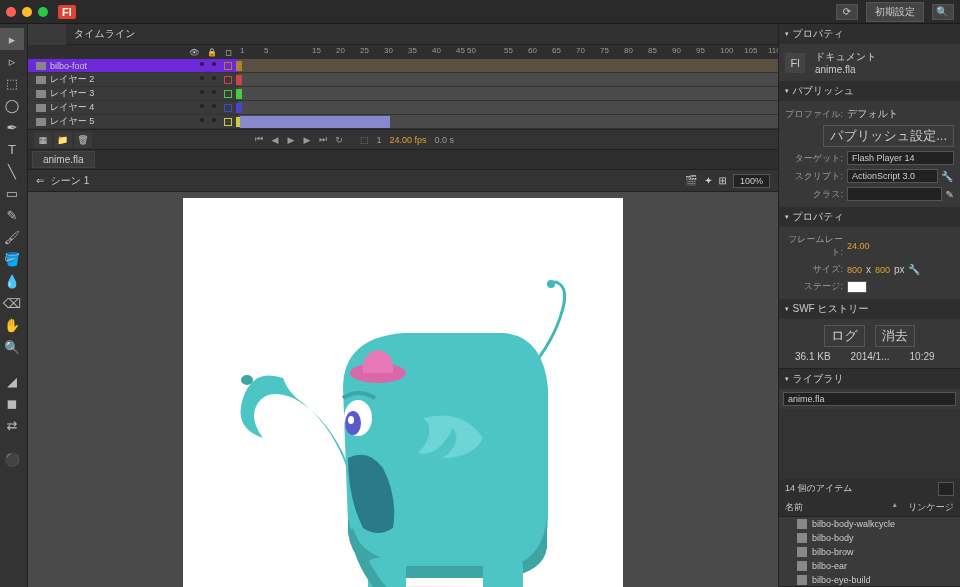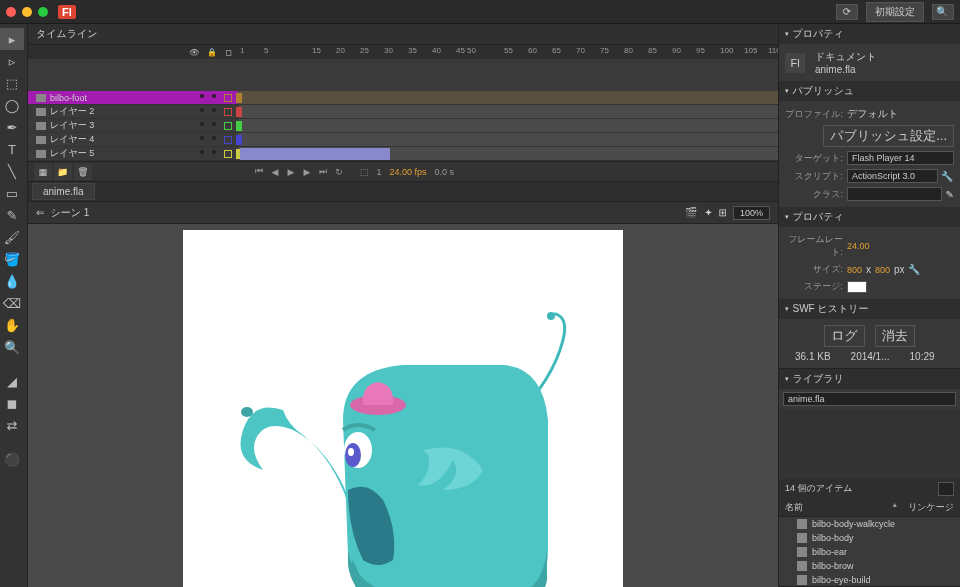--- a/index.html
+++ b/index.html
@@ -19,28 +19,28 @@
 
 .body-row { display: flex; flex: 1; min-height: 0; }
 .toolbar { width: 28px; background: #333; border-right: 1px solid #222; display: flex; flex-direction: column; padding-top: 4px; }
 .tool { width: 24px; height: 22px; display: flex; align-items: center; justify-content: center; font-size: 13px; color: #bbb; cursor: pointer; }
 .tool.sel { background: #555; }
 .center-col { flex: 1; display: flex; flex-direction: column; min-width: 0; }
 .right-col { width: 182px; background: #383838; border-left: 1px solid #222; display: flex; flex-direction: column; overflow: hidden; font-size: 10px; }
 
 
 .timeline-panel { background: #3a3a3a; border-bottom: 1px solid #222; }
-.panel-tab { background: #303030; padding: 3px 8px; font-size: 10px; border-bottom: 1px solid #222; }
+.panel-tab { background: #303030; padding: 3px 8px; font-size: 10px; border-bottom: 1px solid #222; margin-left: 38px; }
 .tl-header { display: flex; height: 14px; background: #2e2e2e; font-size: 8px; }
 .tl-layer-head { width: 210px; display: flex; align-items: center; justify-content: flex-end; padding-right: 6px; gap: 8px; }
 .tl-ruler { flex: 1; position: relative; overflow: hidden; }
 .tl-ruler span { position: absolute; top: 1px; font-size: 8px; color: #999; }
 .tl-rows { }
 .tl-row { display: flex; height: 14px; background: #3a3a3a; border-bottom: 1px solid #333; }
-.tl-row.sel { background: #a21caf; margin-top: 32px; }
+.tl-row.sel { background: #6d28d9; }
 .tl-layer { width: 210px; display: flex; align-items: center; padding-left: 8px; gap: 4px; font-size: 9px; }
 .layer-icon { width: 10px; height: 8px; background: #888; display: inline-block; }
 .tl-dots { display: flex; gap: 8px; margin-left: auto; margin-right: 6px; }
 .tl-dot { width: 4px; height: 4px; background: #222; border-radius: 50%; }
 .tl-frames { flex: 1; position: relative; background: #4a4a4a; }
 .tl-row.sel .tl-frames { background: #5a5040; }
 .frame-strip { position: absolute; left: 0; top: 1px; height: 12px; }
 .strip1 { background: #8888cc; width: 150px; left: 2px; }
 .color-sq { width: 6px; height: 10px; display: inline-block; position: absolute; left: -2px; top: 2px; }
 .tl-footer { display: flex; height: 20px; background: #333; align-items: center; padding: 0 6px; gap: 4px; font-size: 9px; border-top: 1px solid #222; }
@@ -408,25 +408,25 @@
             <div class="lib-item">
               <span class="lib-icon"></span>
               <span>bilbo-body-walkcycle</span>
             </div>
             <div class="lib-item">
               <span class="lib-icon"></span>
               <span>bilbo-body</span>
             </div>
             <div class="lib-item">
               <span class="lib-icon"></span>
+              <span>bilbo-brow</span>
+            </div>
+            <div class="lib-item">
+              <span class="lib-icon"></span>
               <span>bilbo-ear</span>
-            </div>
-            <div class="lib-item">
-              <span class="lib-icon"></span>
-              <span>bilbo-brow</span>
             </div>
             <div class="lib-item">
               <span class="lib-icon"></span>
               <span>bilbo-eye-build</span>
             </div>
             <div class="lib-item">
               <span class="lib-icon"></span>
               <span>bilbo-eyeball</span>
             </div>
           </div>

